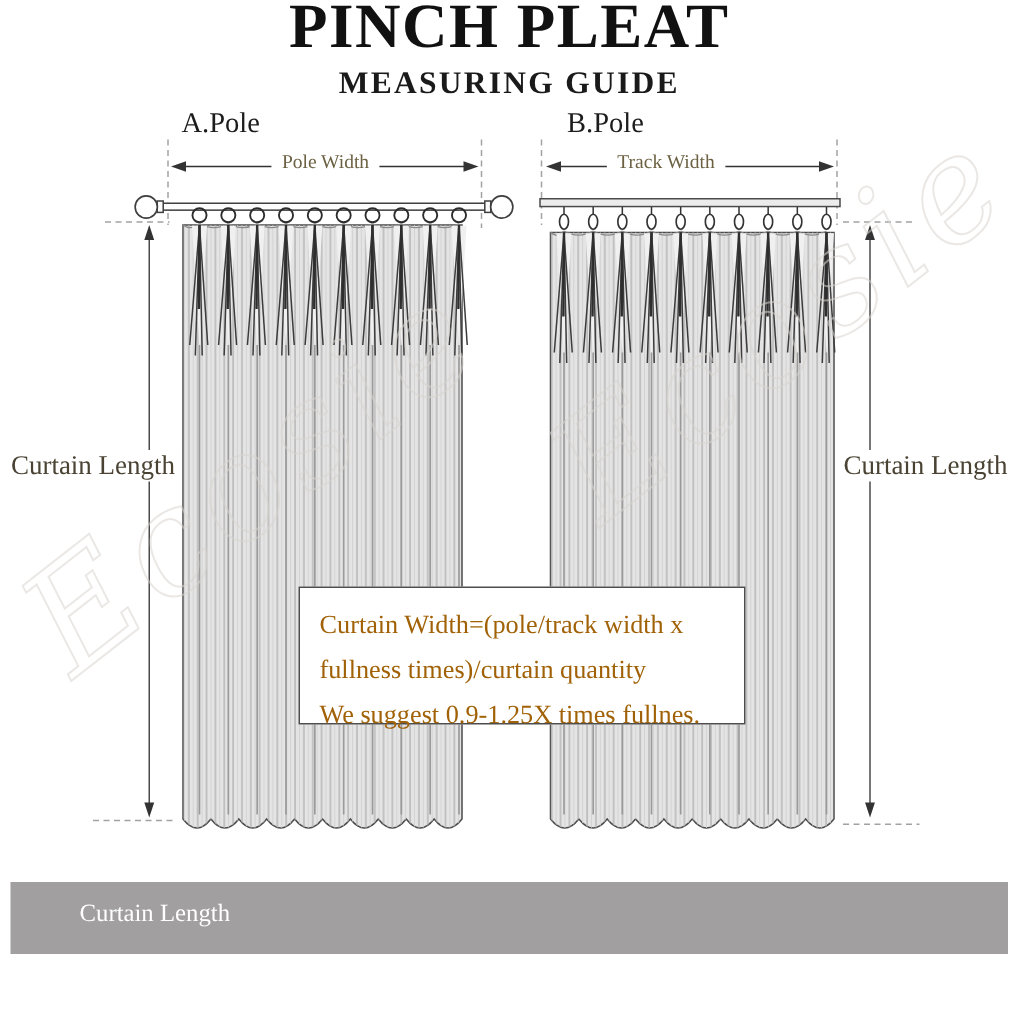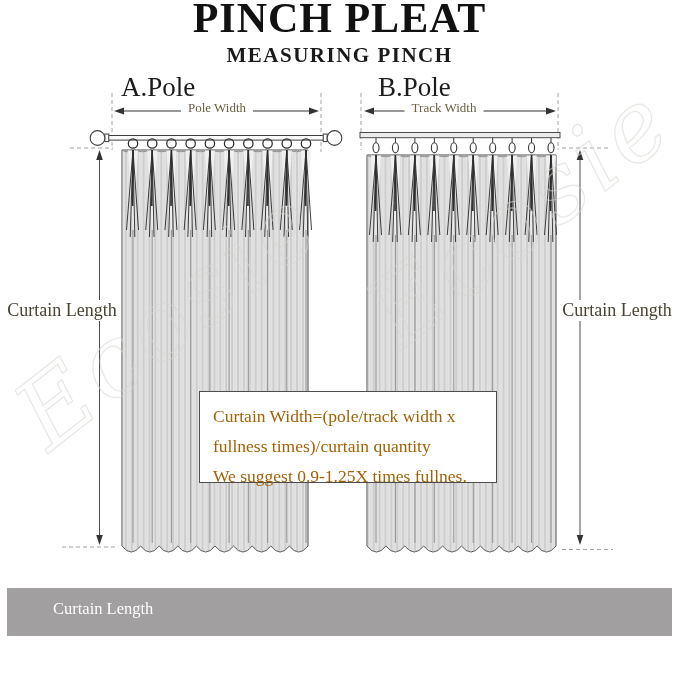--- a/index.html
+++ b/index.html
@@ -7,21 +7,21 @@
           font-family:"Liberation Serif",serif;color:#1c1c1c;}
   .hdr{position:absolute;left:0;top:0;width:100%;text-align:center;z-index:3;}
   .title{margin-top:-6px;font-size:42px;font-weight:bold;letter-spacing:1px;color:#111;}
   .subtitle{margin-top:1px;font-size:21px;font-weight:bold;letter-spacing:1.5px;color:#1a1a1a;}
   #diagram-svg{position:absolute;left:0;top:0;z-index:1;}
   .wm{position:absolute;z-index:2;width:380px;height:140px;display:flex;align-items:center;justify-content:center;
       font-style:italic;font-size:96px;letter-spacing:6px;font-family:"DejaVu Serif",serif;
       color:transparent;-webkit-text-stroke:1.3px #d9d5d0;opacity:.55;pointer-events:none;}
   .wm1{left:-22px;top:248px;transform:rotate(-38deg);}
   .wm2{left:330px;top:146px;transform:rotate(-38deg);}
-  .dlabel{position:absolute;top:72px;font-size:27px;color:#1c1c1c;z-index:3;}
+  .dlabel{position:absolute;top:72px;font-size:19px;color:#1c1c1c;z-index:3;}
   .dlabel.a{left:121px;} .dlabel.b{left:378px;}
   .wlabel{position:absolute;top:100px;transform:translateX(-50%);background:#fff;padding:0 7px;
           font-size:13px;color:#6b6142;z-index:3;white-space:nowrap;}
   .wlabel.pole{left:217px;} .wlabel.track{left:444px;}
   .llabel{position:absolute;top:300px;transform:translateX(-50%);background:#fff;padding:0 3px;
           font-size:18px;color:#4a4334;z-index:3;white-space:nowrap;}
   .llabel.left{left:62px;} .llabel.right{left:617px;}
   .formula{position:absolute;left:199px;top:391px;width:298px;height:92px;box-sizing:border-box;
            background:#fff;border:1.5px solid #4d4d4d;padding:9px 4px 0 13px;
            font-size:17.5px;line-height:30px;color:#a16207;z-index:4;}
@@ -29,21 +29,21 @@
           background:#a19f9f;color:#ffffff;padding:8px 10px 0 46px;
           font-size:16.5px;line-height:26px;z-index:4;}
 </style>
 </head>
 <body>
 
 <div class="canvas">
 
   <div class="hdr">
     <div class="title">PINCH PLEAT</div>
-    <div class="subtitle">MEASURING PINCH</div>
+    <div class="subtitle">MEASURING GUIDE</div>
   </div>
 
   <div class="wm wm1">Ecosie</div>
   <div class="wm wm2">Ecosie</div>
 
   <svg id="diagram-svg" width="679" height="675" viewBox="0 0 679 675">
     <defs>
       <pattern id="stripes" width="5.9" height="12" patternUnits="userSpaceOnUse">
         <line x1="2" y1="0" x2="2" y2="12" stroke="#b1b1b1" stroke-width="0.9"></line>
         <line x1="4.9" y1="0" x2="4.9" y2="12" stroke="#d0d0d0" stroke-width="0.6"></line>

